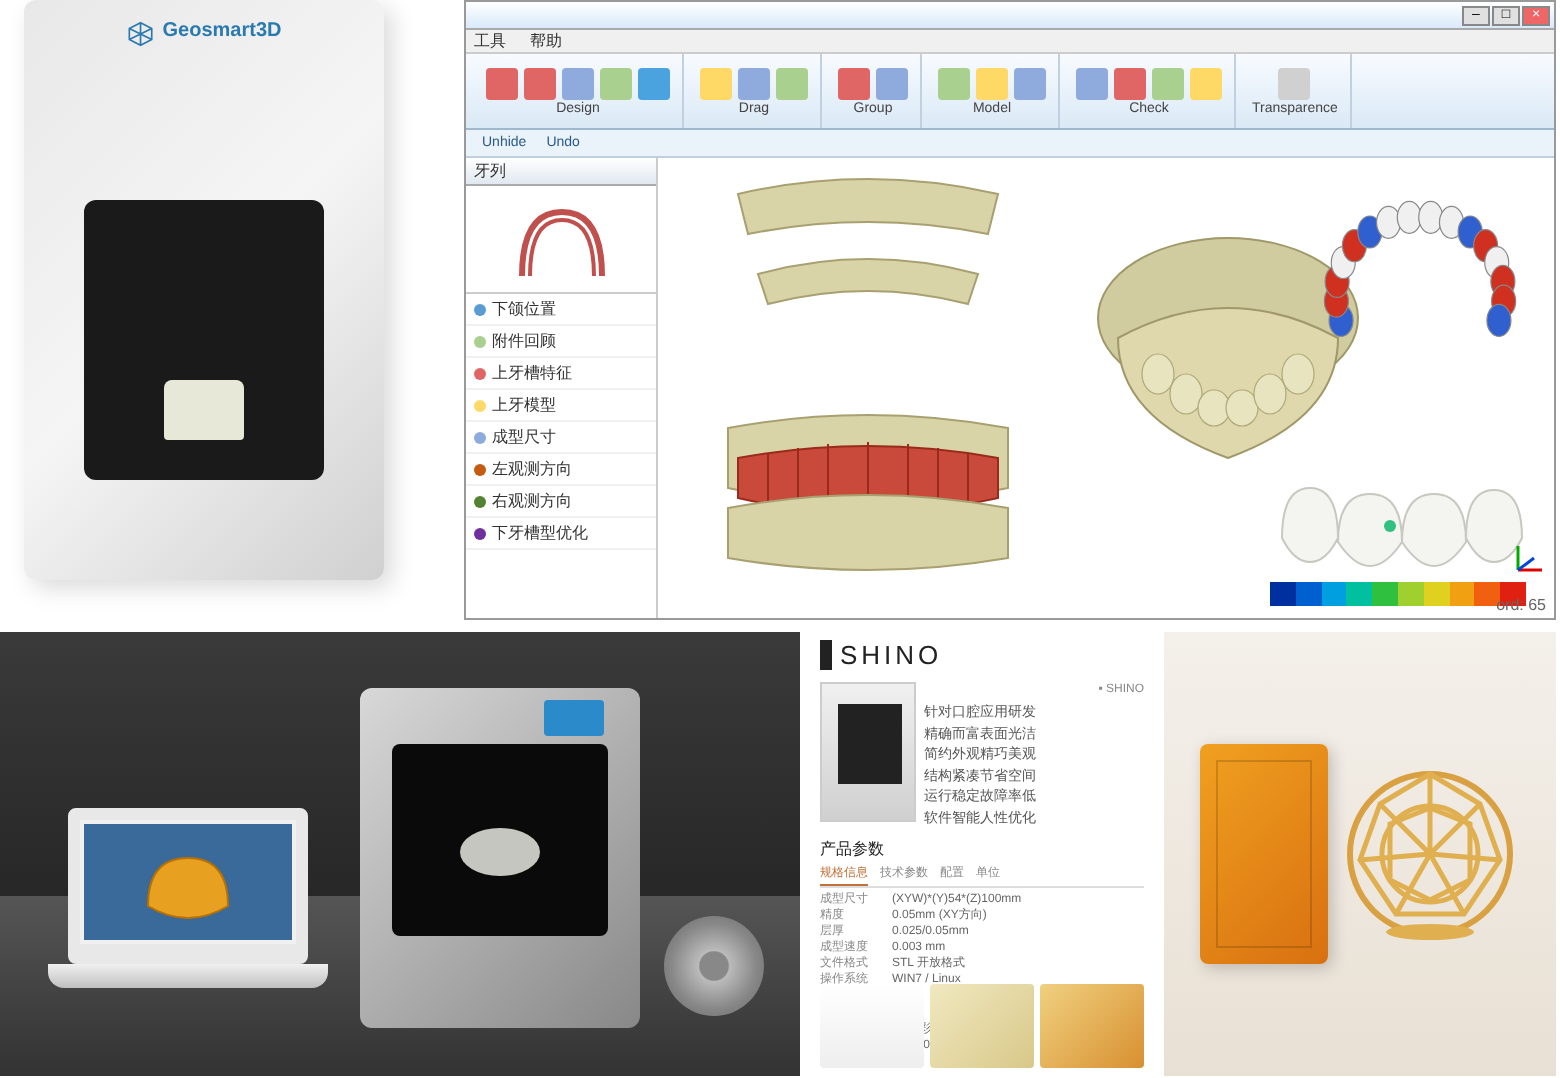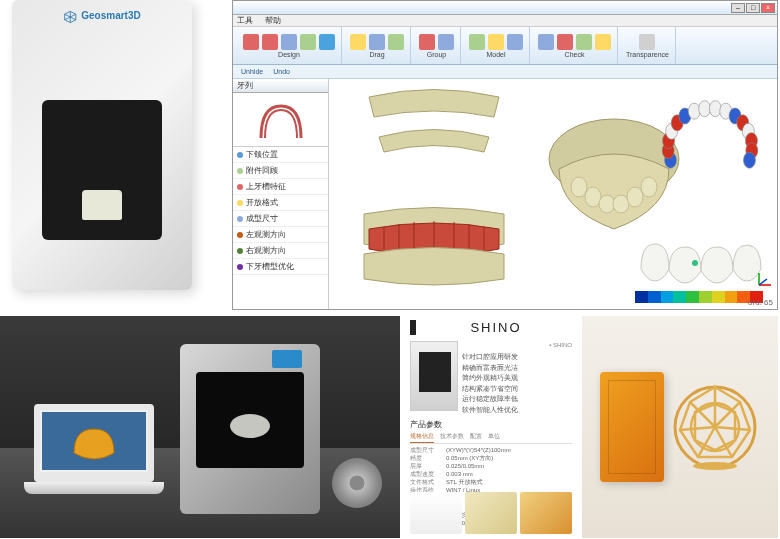--- a/index.html
+++ b/index.html
@@ -53,21 +53,21 @@
   .laptop-content { position: absolute; inset: 2px; background: #3a6a9a; display:flex; align-items:center; justify-content:center;}
   .laptop-base { width: 140px; height: 12px; background: linear-gradient(#f0f0f0, #c0c0c0); border-radius: 0 0 8px 8px; }
   .printer { position: absolute; left: 180px; bottom: 24px; width: 140px; height: 170px; }
   .printer-body { width: 140px; height: 170px; background: linear-gradient(135deg, #d8d8d8, #888); border-radius: 6px; position: relative; }
   .printer-window { position: absolute; top: 28px; left: 16px; width: 108px; height: 96px; background: #0a0a0a; border-radius: 4px; display:flex; align-items:center; justify-content:center;}
   .printer-screen { position: absolute; top: 6px; right: 18px; width: 30px; height: 18px; background: #2a8aca; border-radius: 2px; }
   .filament { position: absolute; right: 18px; bottom: 30px; width: 50px; height: 50px; border-radius: 50%; background: radial-gradient(circle, #888 20%, #bbb 22%, #888 60%, #666); }
 
   
   .shino-panel { position: absolute; left: 404px; top: 316px; width: 174px; height: 222px; background: #fff; padding: 4px 6px; font-size: 7px; color: #333; }
-  .shino-title { font-size: 13px; font-weight: 300; letter-spacing: 2px; color: #222; border-left: 6px solid #222; padding-left: 4px; margin-bottom: 6px; text-align: center; }
+  .shino-title { font-size: 13px; font-weight: 300; letter-spacing: 2px; color: #222; border-left: 6px solid #222; padding-left: 4px; margin-bottom: 6px; }
   .shino-top { display: flex; gap: 4px; margin-bottom: 4px; }
   .shino-device { width: 48px; height: 70px; background: linear-gradient(#f0f0f0, #d0d0d0); border: 1px solid #ccc; position: relative; }
   .shino-device-win { position: absolute; top: 10px; left: 8px; width: 32px; height: 40px; background: #222; }
   .shino-features { flex: 1; font-size: 7px; line-height: 1.5; color: #555; }
   .shino-badge { font-size:6px; color:#888; text-align:right; margin-bottom:2px;}
   .shino-specs-title { font-size: 8px; font-weight: normal; margin: 3px 0 1px; color:#222;}
   .shino-tabs { display:flex; gap:6px; font-size:6px; color:#888; border-bottom:1px solid #ddd; margin-bottom:2px;}
   .shino-tab { padding:1px 0;}
   .shino-tab.active { color:#c1713a; border-bottom:1px solid #c1713a;}
   .shino-specs { font-size: 6px; line-height: 1.35; color: #666; }
@@ -180,21 +180,21 @@
           <div class="tree-item">
             <div class="tree-bullet" style="background: rgb(169, 208, 142);"></div>
             <span>附件回顾</span>
           </div>
           <div class="tree-item">
             <div class="tree-bullet" style="background: rgb(224, 102, 102);"></div>
             <span>上牙槽特征</span>
           </div>
           <div class="tree-item">
             <div class="tree-bullet" style="background: rgb(255, 217, 102);"></div>
-            <span>开放格式</span>
+            <span>上牙模型</span>
           </div>
           <div class="tree-item">
             <div class="tree-bullet" style="background: rgb(143, 170, 220);"></div>
             <span>成型尺寸</span>
           </div>
           <div class="tree-item">
             <div class="tree-bullet" style="background: rgb(197, 90, 17);"></div>
             <span>左观测方向</span>
           </div>
           <div class="tree-item">

